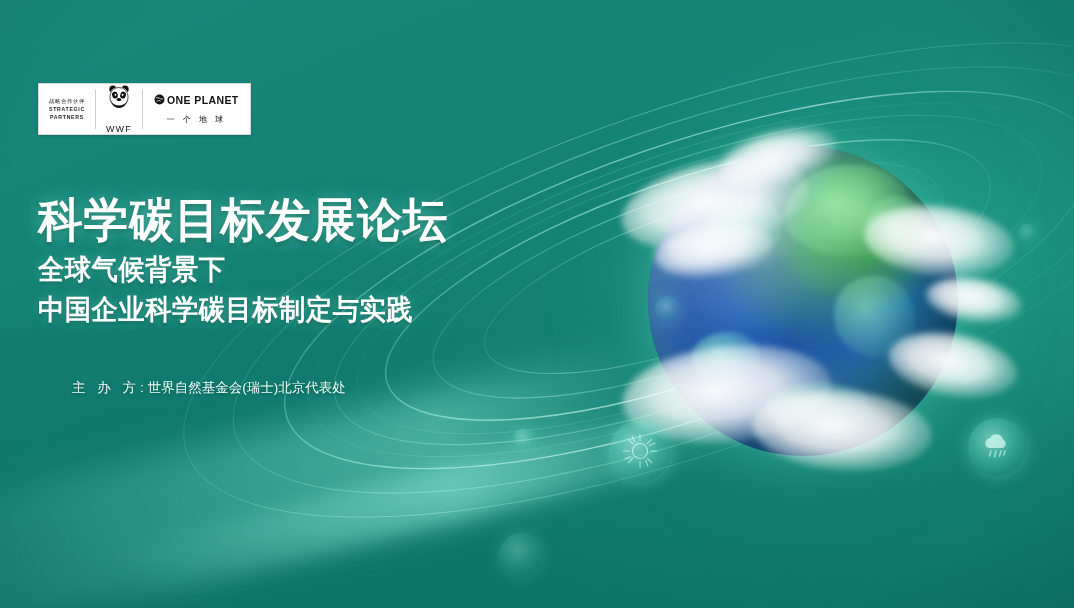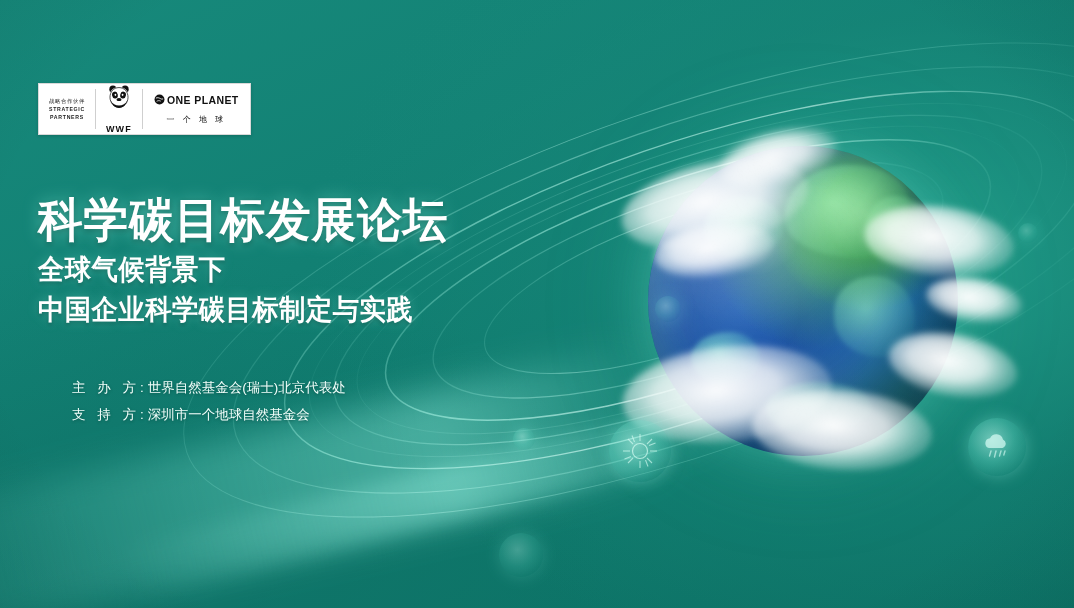--- a/index.html
+++ b/index.html
@@ -94,21 +94,21 @@
   .logo-box{
     position:absolute;left:38px;top:83px;
     background:#ffffff;border:1px solid #d9d9d9;
     display:flex;align-items:stretch;height:50px;padding:0;
     box-shadow:0 1px 3px rgba(0,0,0,.18);
   }
   .logo-cell{display:flex;flex-direction:column;align-items:center;justify-content:center;padding:0 8px;}
   .logo-div{width:1px;background:#cfcfcf;margin:5px 0;}
   .partner-cn{font-size:5.4px;color:#222;letter-spacing:.6px;line-height:1.5;white-space:nowrap;}
   .partner-en{font-size:5.2px;color:#222;letter-spacing:.7px;line-height:1.55;font-weight:bold;white-space:nowrap;}
-  .wwf-text{font-size:9px;font-weight:bold;color:#111;letter-spacing:1.2px;margin-top:14px;}
+  .wwf-text{font-size:9px;font-weight:normal;color:#111;letter-spacing:1.2px;margin-top:14px;}
   .oneplanet-en{font-size:10.5px;font-weight:bold;color:#111;letter-spacing:.4px;display:flex;align-items:flex-start;gap:2px;white-space:nowrap;}
   .oneplanet-cn{font-size:8px;color:#111;letter-spacing:3px;margin-top:8px;white-space:nowrap;}
   
   .title-main{
     position:absolute;left:38px;top:196px;
     font-size:47px;font-weight:bold;color:#ffffff;
     letter-spacing:1px;line-height:1;white-space:nowrap;
     transform:scaleX(.95);transform-origin:left center;
     text-shadow:0 0 18px rgba(150,255,235,.45),0 2px 5px rgba(0,50,42,.45);
   }
@@ -269,18 +269,15 @@
   </div>
 
   <div class="title-main">科学碳目标发展论坛</div>
   <div class="title-sub1">全球气候背景下</div>
   <div class="title-sub2">中国企业科学碳目标制定与实践</div>
 
   <div class="credits">
     <div class="credit-line">
       <span class="credit-label">主 办 方:</span><span>世界自然基金会(瑞士)北京代表处</span>
     </div>
-    <div class="credit-line">
-      <span class="credit-label">支 持 方:</span><span>深圳市一个地球自然基金会</span>
-    </div>
   </div>
 
 </div>
 
 </body></html>

